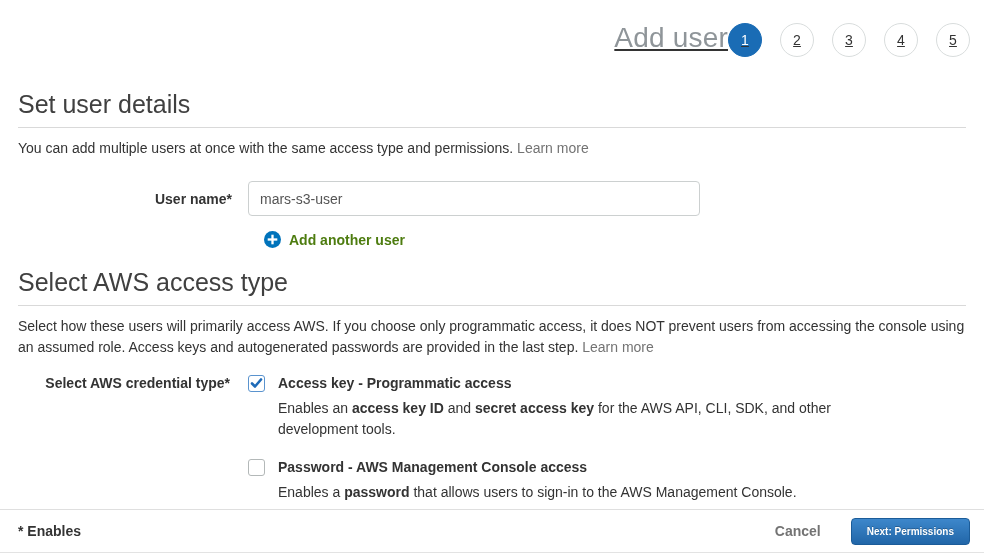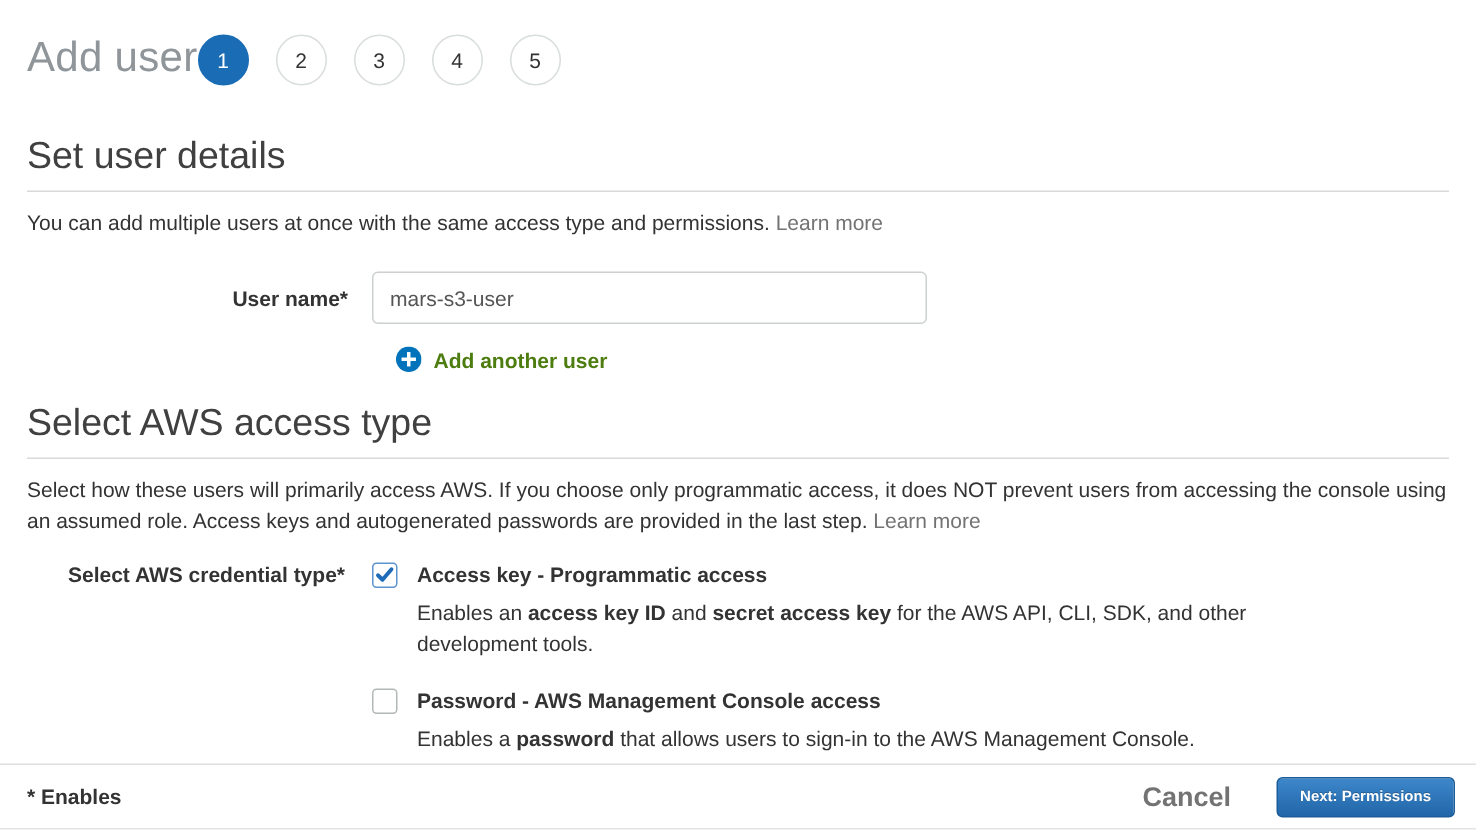--- a/index.html
+++ b/index.html
@@ -7,21 +7,21 @@
   body {
     width:984px; height:556px;
     font-family:"Liberation Sans", sans-serif;
     font-size:14px; color:#333;
     background:#fff;
     position:relative; overflow:hidden;
   }
   a { text-decoration:none; color:#737373; cursor:pointer; }
 
   
-  .header { display:flex; justify-content:flex-start; align-items:flex-start; padding:16px 14px 0 18px; }
+  .header { display:flex; justify-content:flex-end; align-items:flex-start; padding:16px 14px 0 18px;text-decoration:underline; }
   .page-title { font-size:28px; font-weight:400; color:#8f9599; margin-top:6px; letter-spacing:0.2px; }
   .steps { display:flex; gap:18px; margin-top:7px; }
   .step {
     width:34px; height:34px; border-radius:50%;
     border:1px solid #d9dddd; background:#fff; color:#333;
     display:flex; align-items:center; justify-content:center;
     font-size:14px; cursor:pointer;
   }
   .step.active { background:#1a6cb5; border-color:#1a6cb5; color:#fff; }
 
@@ -32,21 +32,21 @@
     margin:0; padding-bottom:8px; border-bottom:1px solid #d9d9d9;
   }
   .sec1 { margin-top:33px; }
   .sec2 { margin-top:20px; }
   .intro { margin:10px 0 0 0; line-height:21px; color:#333; }
 
   
   .form-row { display:flex; align-items:center; margin-top:22px; }
   .form-label { width:230px; text-align:right; font-weight:bold; color:#333; padding-right:16px; flex-shrink:0; }
   .text-input {
-    width:370px; height:35px;
+    width:452px; height:35px;
     border:1px solid #ccd0d0; border-radius:4px;
     padding:0 11px; font-size:14px; color:#555;
     font-family:"Liberation Sans", sans-serif;
     outline:none; background:#fff;
   }
   .add-row { display:flex; align-items:center; margin:15px 0 0 246px; }
   .add-link { display:flex; align-items:center; font-weight:bold; color:#4d7c0f; }
   .add-icon-svg { margin-right:8px; display:block; }
 
   
@@ -68,21 +68,21 @@
 
   
   .footer {
     position:absolute; left:0; right:0; top:509px; height:44px;
     border-top:1px solid #dfdfdf; border-bottom:1px solid #e3e3e3;
     display:flex; align-items:center; justify-content:space-between;
     padding:0 14px 0 18px; background:#fff;
   }
   .required-note { font-weight:bold; color:#333; }
   .footer-actions { display:flex; align-items:center; }
-  .cancel-link { font-weight:bold; margin-right:30px; font-size:18px; }
+  .cancel-link { font-weight:bold; margin-right:30px; font-size:14px; }
   .next-btn {
     background:linear-gradient(#3d87cb, #2166a8);
     border:1px solid #1b5c99; border-radius:4px;
     color:#fff; font-weight:bold; font-size:10px;
     font-family:"Liberation Sans", sans-serif;
     padding:7px 15px; cursor:pointer;
     text-shadow:0 -1px 0 rgba(0,0,0,0.25);
   }
 </style>
 </head>

